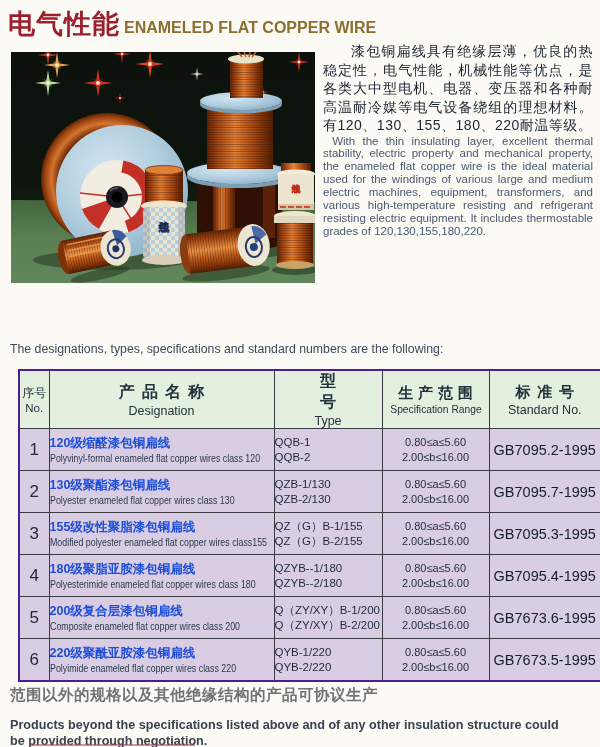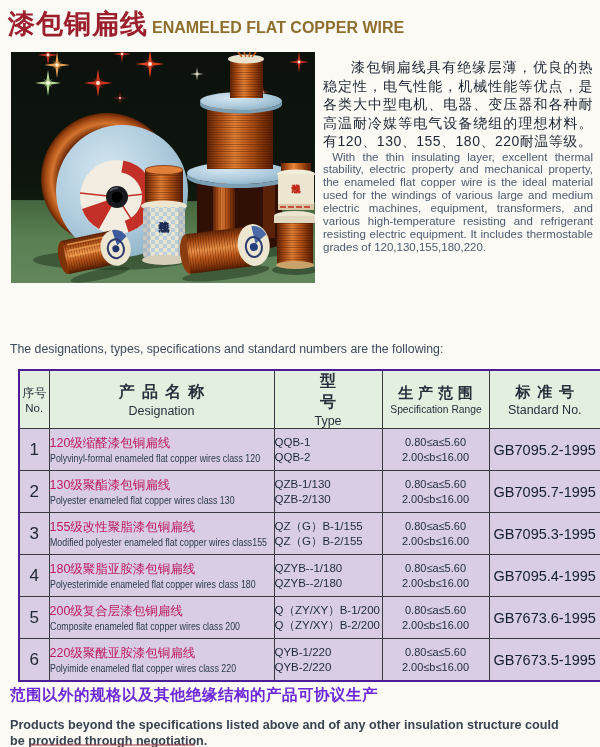--- a/index.html
+++ b/index.html
@@ -9,21 +9,21 @@
     font-family:"Liberation Sans","DejaVu Sans",sans-serif;
     overflow:hidden;
   }
   
   .title-row{position:absolute;left:8px;top:6px;display:flex;align-items:baseline;white-space:nowrap;}
   .title-zh{font-size:27px;font-weight:bold;color:#9c1f2e;letter-spacing:1px;}
   .title-en{font-size:16px;font-weight:bold;color:#8d6e2d;margin-left:4px;letter-spacing:0px;}
   
   .photo{position:absolute;left:11px;top:52px;width:304px;height:231px;}
   
-  .intro-col{position:absolute;left:323px;top:58px;width:270px;}
+  .intro-col{position:absolute;left:323px;top:42px;width:270px;}
   .intro-zh{
     font-size:14px;line-height:18.5px;color:#1d2733;
     text-align:justify;text-indent:2em;letter-spacing:.5px;font-weight:500;
   }
   .intro-en{
     margin-top:7px;font-size:11.5px;line-height:12.9px;color:#4b5a70;
     text-align:justify;text-indent:.8em;
   }
   
   .table-intro{position:absolute;left:10px;top:321px;width:582px;}
@@ -44,38 +44,38 @@
   .h-no-zh{font-size:12px;display:block;}
   .h-no-en{font-size:11.5px;display:block;}
   .gap-sm{letter-spacing:.45em;padding-left:.45em;}
   .gap-wide{letter-spacing:2.1em;padding-left:2.1em;}
   .h-range-zh{font-size:15px;font-weight:bold;display:block;letter-spacing:.32em;padding-left:.32em;}
   .h-range-en{font-size:10.6px;display:block;transform:scaleX(.97);}
   .h-std-zh{font-size:15px;font-weight:bold;display:block;letter-spacing:.45em;padding-left:.45em;font-family:Liberation Mono, monospace;}
   tbody td{background:#d9cde4;height:41px;}
   td.c-no{text-align:center;font-size:17px;color:#222a34;}
   td.c-name{padding:2px 4px 2px 7px;overflow:hidden;}
-  .nz{font-size:12.5px;font-weight:normal;color:#be185d;white-space:nowrap;}
+  .nz{font-size:12.5px;font-weight:bold;color:#1d4ed8;white-space:nowrap;}
   .ne{font-size:10.4px;color:#2b3a4c;white-space:nowrap;transform:scaleX(.85);transform-origin:left center;margin-top:1px;}
   td.c-type{padding-left:9px;font-size:11.5px;color:#1e2a3a;}
   td.c-type div{line-height:15px;}
   td.c-range{text-align:center;font-size:11px;color:#1e2a3a;}
   td.c-range div{line-height:14.5px;}
   td.c-std{text-align:center;font-size:14.5px;color:#141f2d;}
   
   .footer{position:absolute;left:10px;top:685px;width:582px;}
-  .footer .zh{font-size:15.5px;font-weight:bold;color:#6d28d9;letter-spacing:.5px;}
+  .footer .zh{font-size:15.5px;font-weight:bold;color:#737373;letter-spacing:.5px;}
   .footer .en{font-size:12.6px;font-weight:600;color:#39434f;line-height:15.5px;margin-top:12px;width:565px;}
   .bottom-mark{position:absolute;left:30px;top:744px;width:165px;height:2px;background:rgba(165,45,60,.5);}
 </style>
 </head>
 <body>
 
 <div class="title-row">
-  <span class="title-zh">漆包铜扁线</span>
+  <span class="title-zh">电气性能</span>
   <span class="title-en">ENAMELED FLAT COPPER WIRE</span>
 </div>
 
 <div class="photo">
 <svg viewBox="0 0 304 231" width="304" height="231">
   <defs>
     <linearGradient id="gBG" x1="0" y1="0" x2="0" y2="1">
       <stop offset="0" stop-color="#0c110c"></stop>
           <stop offset="0.55" stop-color="#0d150d"></stop>
       <stop offset="0.75" stop-color="#142210"></stop>

